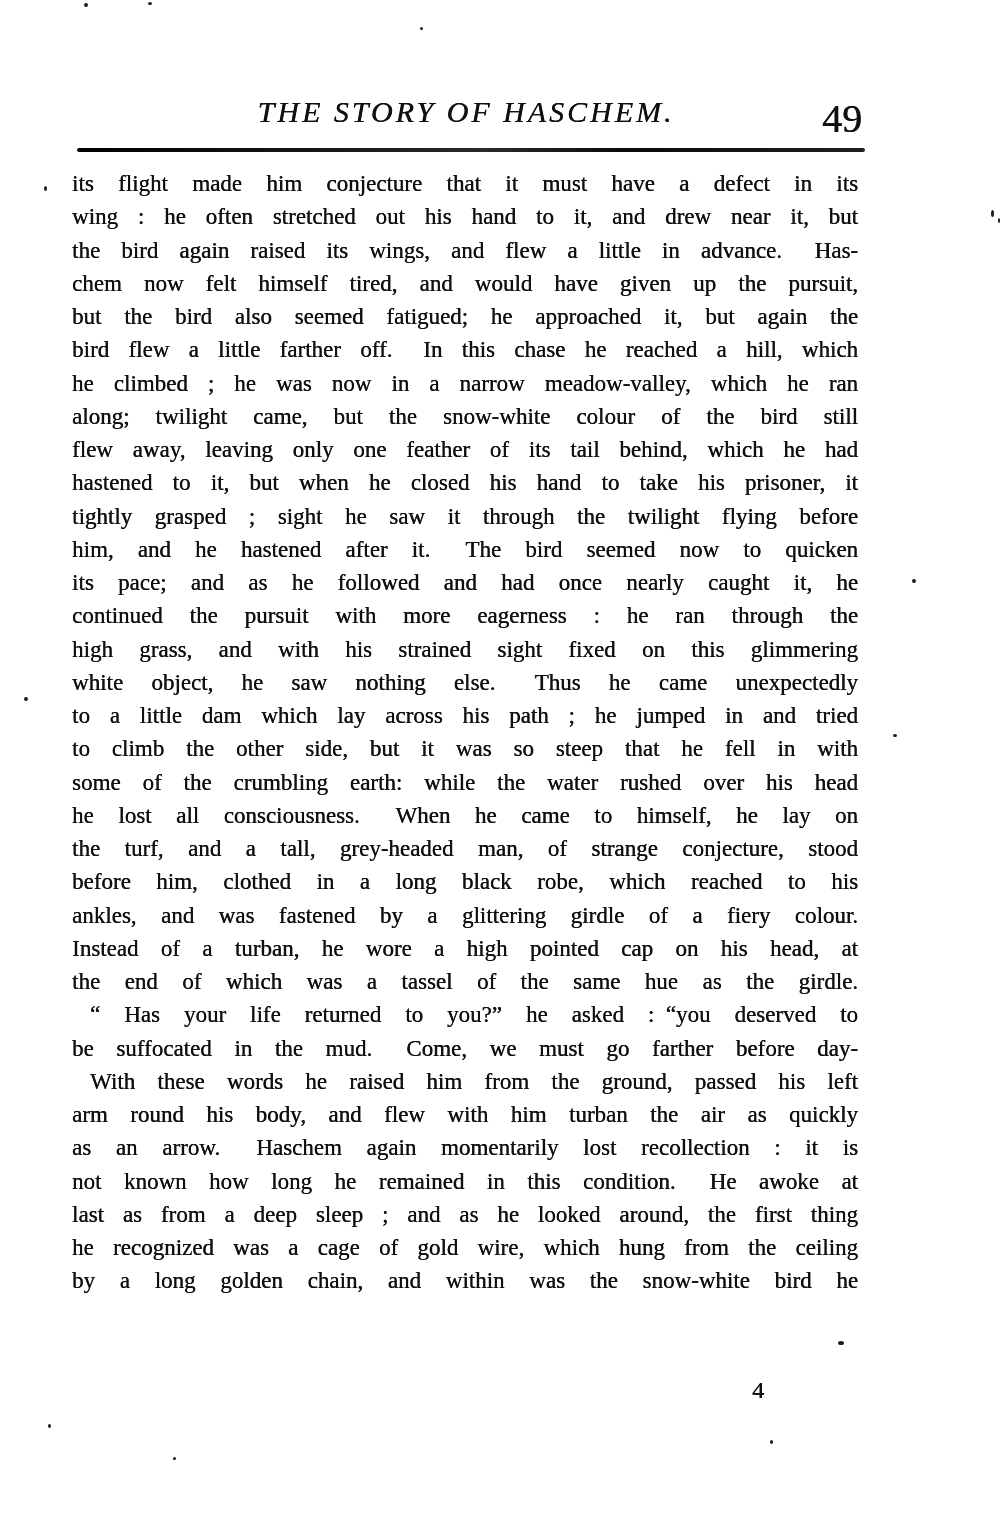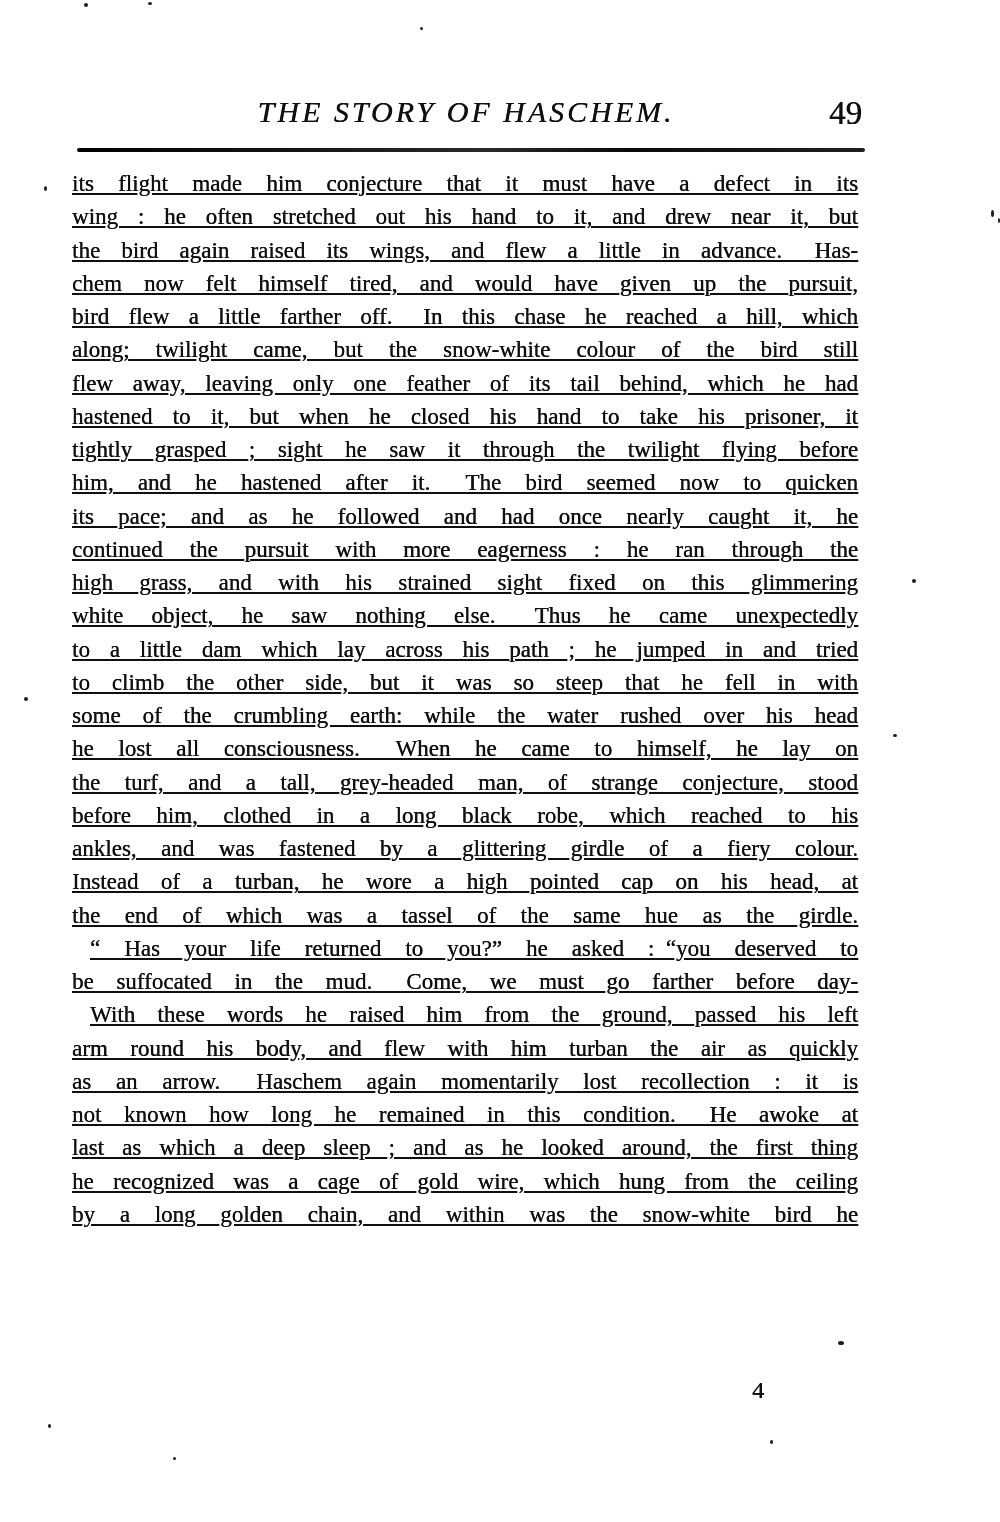--- a/index.html
+++ b/index.html
@@ -29,42 +29,41 @@
     letter-spacing: 3px;
     white-space: nowrap;
     text-shadow: 0.4px 0 0 currentColor;
   }
   .page-num {
     position: absolute;
     right: -2px;
     top: 0px;
     font-style: normal;
     letter-spacing: 0;
-    font-size: 33px;
+    font-size: 40px;
     text-shadow: 0.4px 0 0 currentColor;
   }
   .head-rule {
     position: absolute;
     left: 77px;
     top: 148px;
     width: 788px;
     height: 4px;
     background: linear-gradient(to right, #000 0%, #161616 30%, #2a2a2a 52%, #0a0a0a 70%, #1f1f1f 100%);
     border-radius: 2px;
   }
   
   .text-block {
     position: absolute;
     left: 72px;
     top: 167px;
     width: 786px;
     font-size: 23px;
     line-height: 33.25px;
     text-shadow: 0.35px 0 0 currentColor;
-    text-decoration: underline;
   }
   .line {
     text-align: justify;
     text-align-last: justify;
   }
   .line.flush {
     text-align-last: left;
   }
   .line.indent {
     text-indent: 18px;
@@ -92,21 +91,23 @@
     <span class="page-num">49</span>
   </header>
 
   <div class="head-rule"></div>
 
   <main class="text-block" id="text-block">
       <div class="line">its flight made him conjecture that it must have a defect in its</div>
       <div class="line">wing : he often stretched out his hand to it, and drew near it, but</div>
       <div class="line">the bird again raised its wings, and flew a little in advance.  Has-</div>
       <div class="line">chem now felt himself tired, and would have given up the pursuit,</div>
+      <div class="line">but the bird also seemed fatigued; he approached it, but again the</div>
       <div class="line">bird flew a little farther off.  In this chase he reached a hill, which</div>
+      <div class="line">he climbed ; he was now in a narrow meadow-valley, which he ran</div>
       <div class="line">along; twilight came, but the snow-white colour of the bird still</div>
       <div class="line">flew away, leaving only one feather of its tail behind, which he had</div>
       <div class="line">hastened to it, but when he closed his hand to take his prisoner, it</div>
       <div class="line">tightly grasped ; sight he saw it through the twilight flying before</div>
       <div class="line">him, and he hastened after it.  The bird seemed now to quicken</div>
       <div class="line">its pace; and as he followed and had once nearly caught it, he</div>
       <div class="line">continued the pursuit with more eagerness : he ran through the</div>
       <div class="line">high grass, and with his strained sight fixed on this glimmering</div>
       <div class="line">white object, he saw nothing else.  Thus he came unexpectedly</div>
       <div class="line">to a little dam which lay across his path ; he jumped in and tried</div>
@@ -117,21 +118,21 @@
       <div class="line">before him, clothed in a long black robe, which reached to his</div>
       <div class="line">ankles, and was fastened by a glittering girdle of a fiery colour.</div>
       <div class="line">Instead of a turban, he wore a high pointed cap on his head, at</div>
       <div class="line">the end of which was a tassel of the same hue as the girdle.</div>
       <div class="line indent">“ Has your life returned to you?” he asked : “you deserved to</div>
       <div class="line">be suffocated in the mud.  Come, we must go farther before day-</div>
       <div class="line indent">With these words he raised him from the ground, passed his left</div>
       <div class="line">arm round his body, and flew with him turban the air as quickly</div>
       <div class="line">as an arrow.  Haschem again momentarily lost recollection : it is</div>
       <div class="line">not known how long he remained in this condition.  He awoke at</div>
-      <div class="line">last as which a deep sleep ; and as he looked around, the first thing</div>
+      <div class="line">last as from a deep sleep ; and as he looked around, the first thing</div>
       <div class="line">he recognized was a cage of gold wire, which hung from the ceiling</div>
       <div class="line">by a long golden chain, and within was the snow-white bird he</div>
     </main>
 
   <div class="sig">4</div>
 
   <div class="speck" style="left:84px;  top:3px;    width:4px; height:4px;"></div>
   <div class="speck" style="left:148px; top:2px;    width:4px; height:3px;"></div>
   <div class="speck" style="left:420px; top:27px;   width:3px; height:3px;"></div>
   <div class="speck" style="left:44px;  top:186px;  width:3px; height:5px;"></div>

